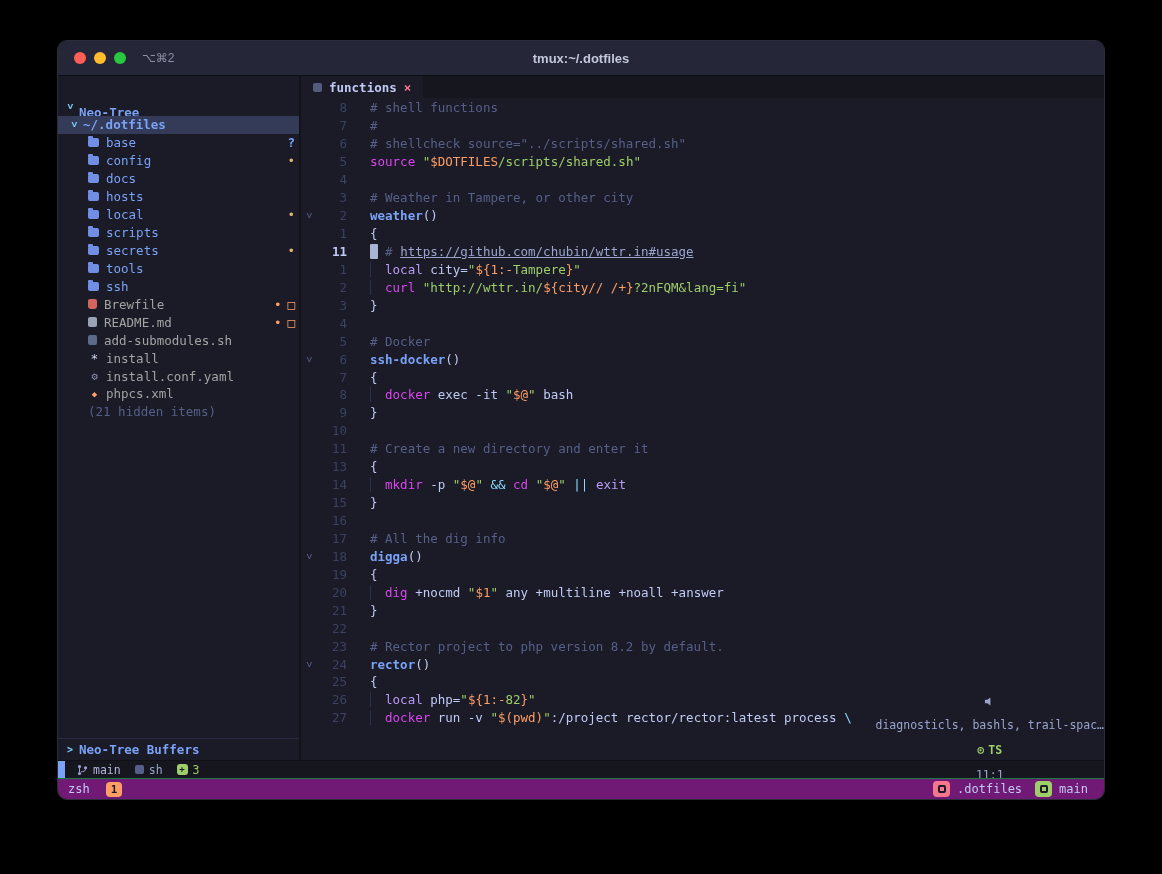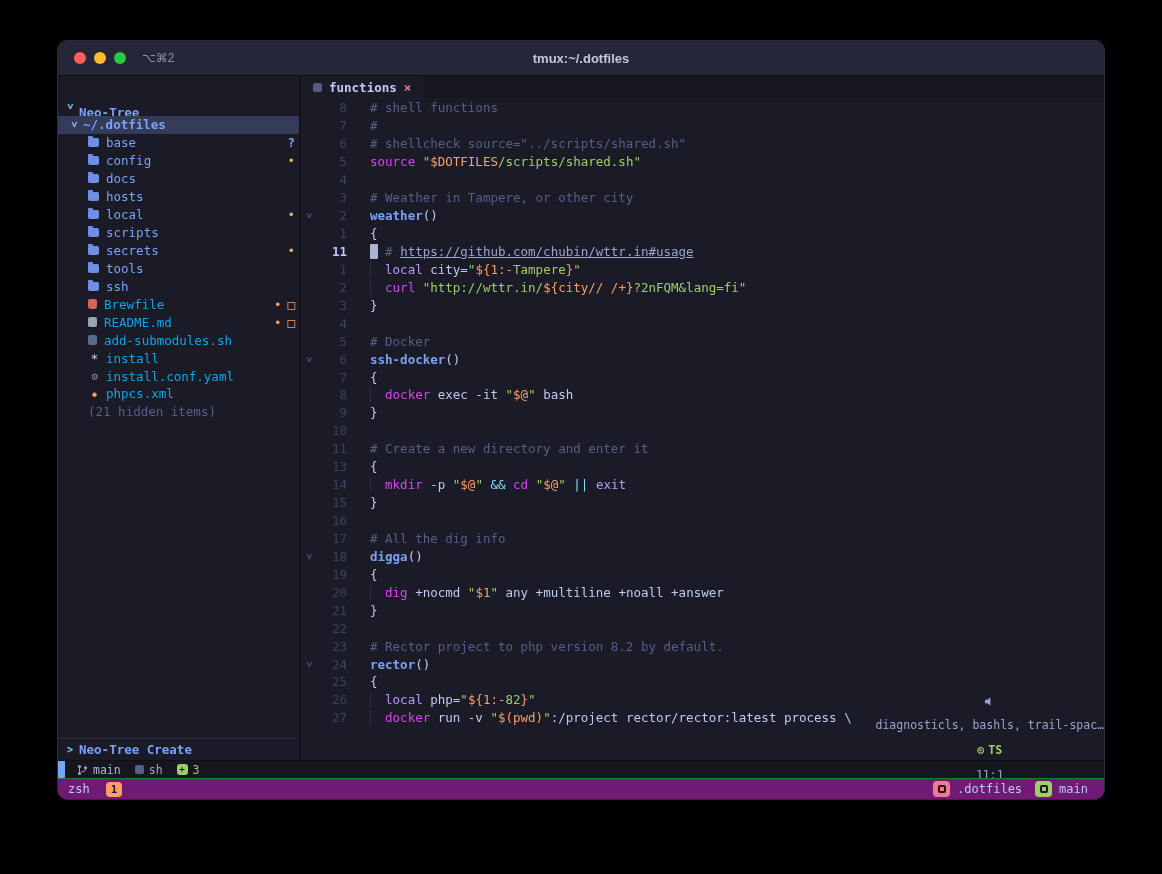--- a/index.html
+++ b/index.html
@@ -41,21 +41,21 @@
   .ic-folder{ background:#6f8ee4; }
   .ic-folder::before{ content:""; position:absolute; top:-2px; left:0; width:5px; height:3px;
     background:#6f8ee4; border-radius:1px 1px 0 0; }
   .ic-brew{ background:#d4645e; width:9px; height:10px; border-radius:2px 2px 3px 3px; }
   .ic-readme{ background:#9aa3b2; width:9px; height:10px; }
   .ic-script{ background:#5c6a8a; width:9px; height:10px; }
   .ic-glyph{ width:13px; margin-right:5px; text-align:center; font-size:11px; flex:none; }
   .ic-star{ color:#c8cee8; font-size:13px; }
   .ic-gear{ color:#8a91ad; }
   .ic-xml{ color:#ff9e64; font-size:9px; }
-  .nt-label{ color:#0ea5e9; }
+  .nt-label{ color:#a3a3a3; }
   .nt-label.dir{ color:#7aa2f7; }
   .nt-badges{ margin-left:auto; display:flex; gap:6px; }
   
   .editor{ flex:1; min-width:0; display:flex; flex-direction:column; }
   .tabline{ height:22px; flex:none; background:#16161e; display:flex; align-items:center; }
   .tab{ display:flex; align-items:center; gap:7px; padding:0 12px; height:100%; background:#1a1b26;
     color:#c0caf5; font-size:12.5px; font-weight:bold; }
   .tab-ic{ width:9px; height:9px; background:#545c7e; border-radius:2px; }
   .tab-close{ color:#f7768e; font-weight:bold; }
   .code{ flex:1; overflow:hidden; font-size:12.5px; background:#1a1b26; padding-top:1px; }
@@ -144,21 +144,21 @@
             <div class="nt-row nt-item"><span class="ic-shape ic-readme"></span><span class="nt-label">README.md</span><span class="nt-badges"><span class="nt-badge" style="color: rgb(255, 158, 100);">•</span><span class="nt-badge" style="color: rgb(255, 158, 100);">□</span></span></div>
             <div class="nt-row nt-item"><span class="ic-shape ic-script"></span><span class="nt-label">add-submodules.sh</span></div>
             <div class="nt-row nt-item"><span class="ic-glyph ic-star">*</span><span class="nt-label">install</span></div>
             <div class="nt-row nt-item"><span class="ic-glyph ic-gear">⚙</span><span class="nt-label">install.conf.yaml</span></div>
             <div class="nt-row nt-item"><span class="ic-glyph ic-xml">◆</span><span class="nt-label">phpcs.xml</span></div>
           </div>
         <div class="nt-row nt-hidden">(21 hidden items)</div>
         <div class="nt-spacer"></div>
         <div class="nt-buffers">
           <span class="chev">&gt;</span>
-          <span>Neo-Tree Create</span>
+          <span>Neo-Tree Buffers</span>
         </div>
       </div>
 
       <div class="editor">
         <div class="tabline">
           <div class="tab">
             <span class="tab-ic"></span>
             <span class="tab-label">functions</span>
             <span class="tab-close">×</span>
           </div>

